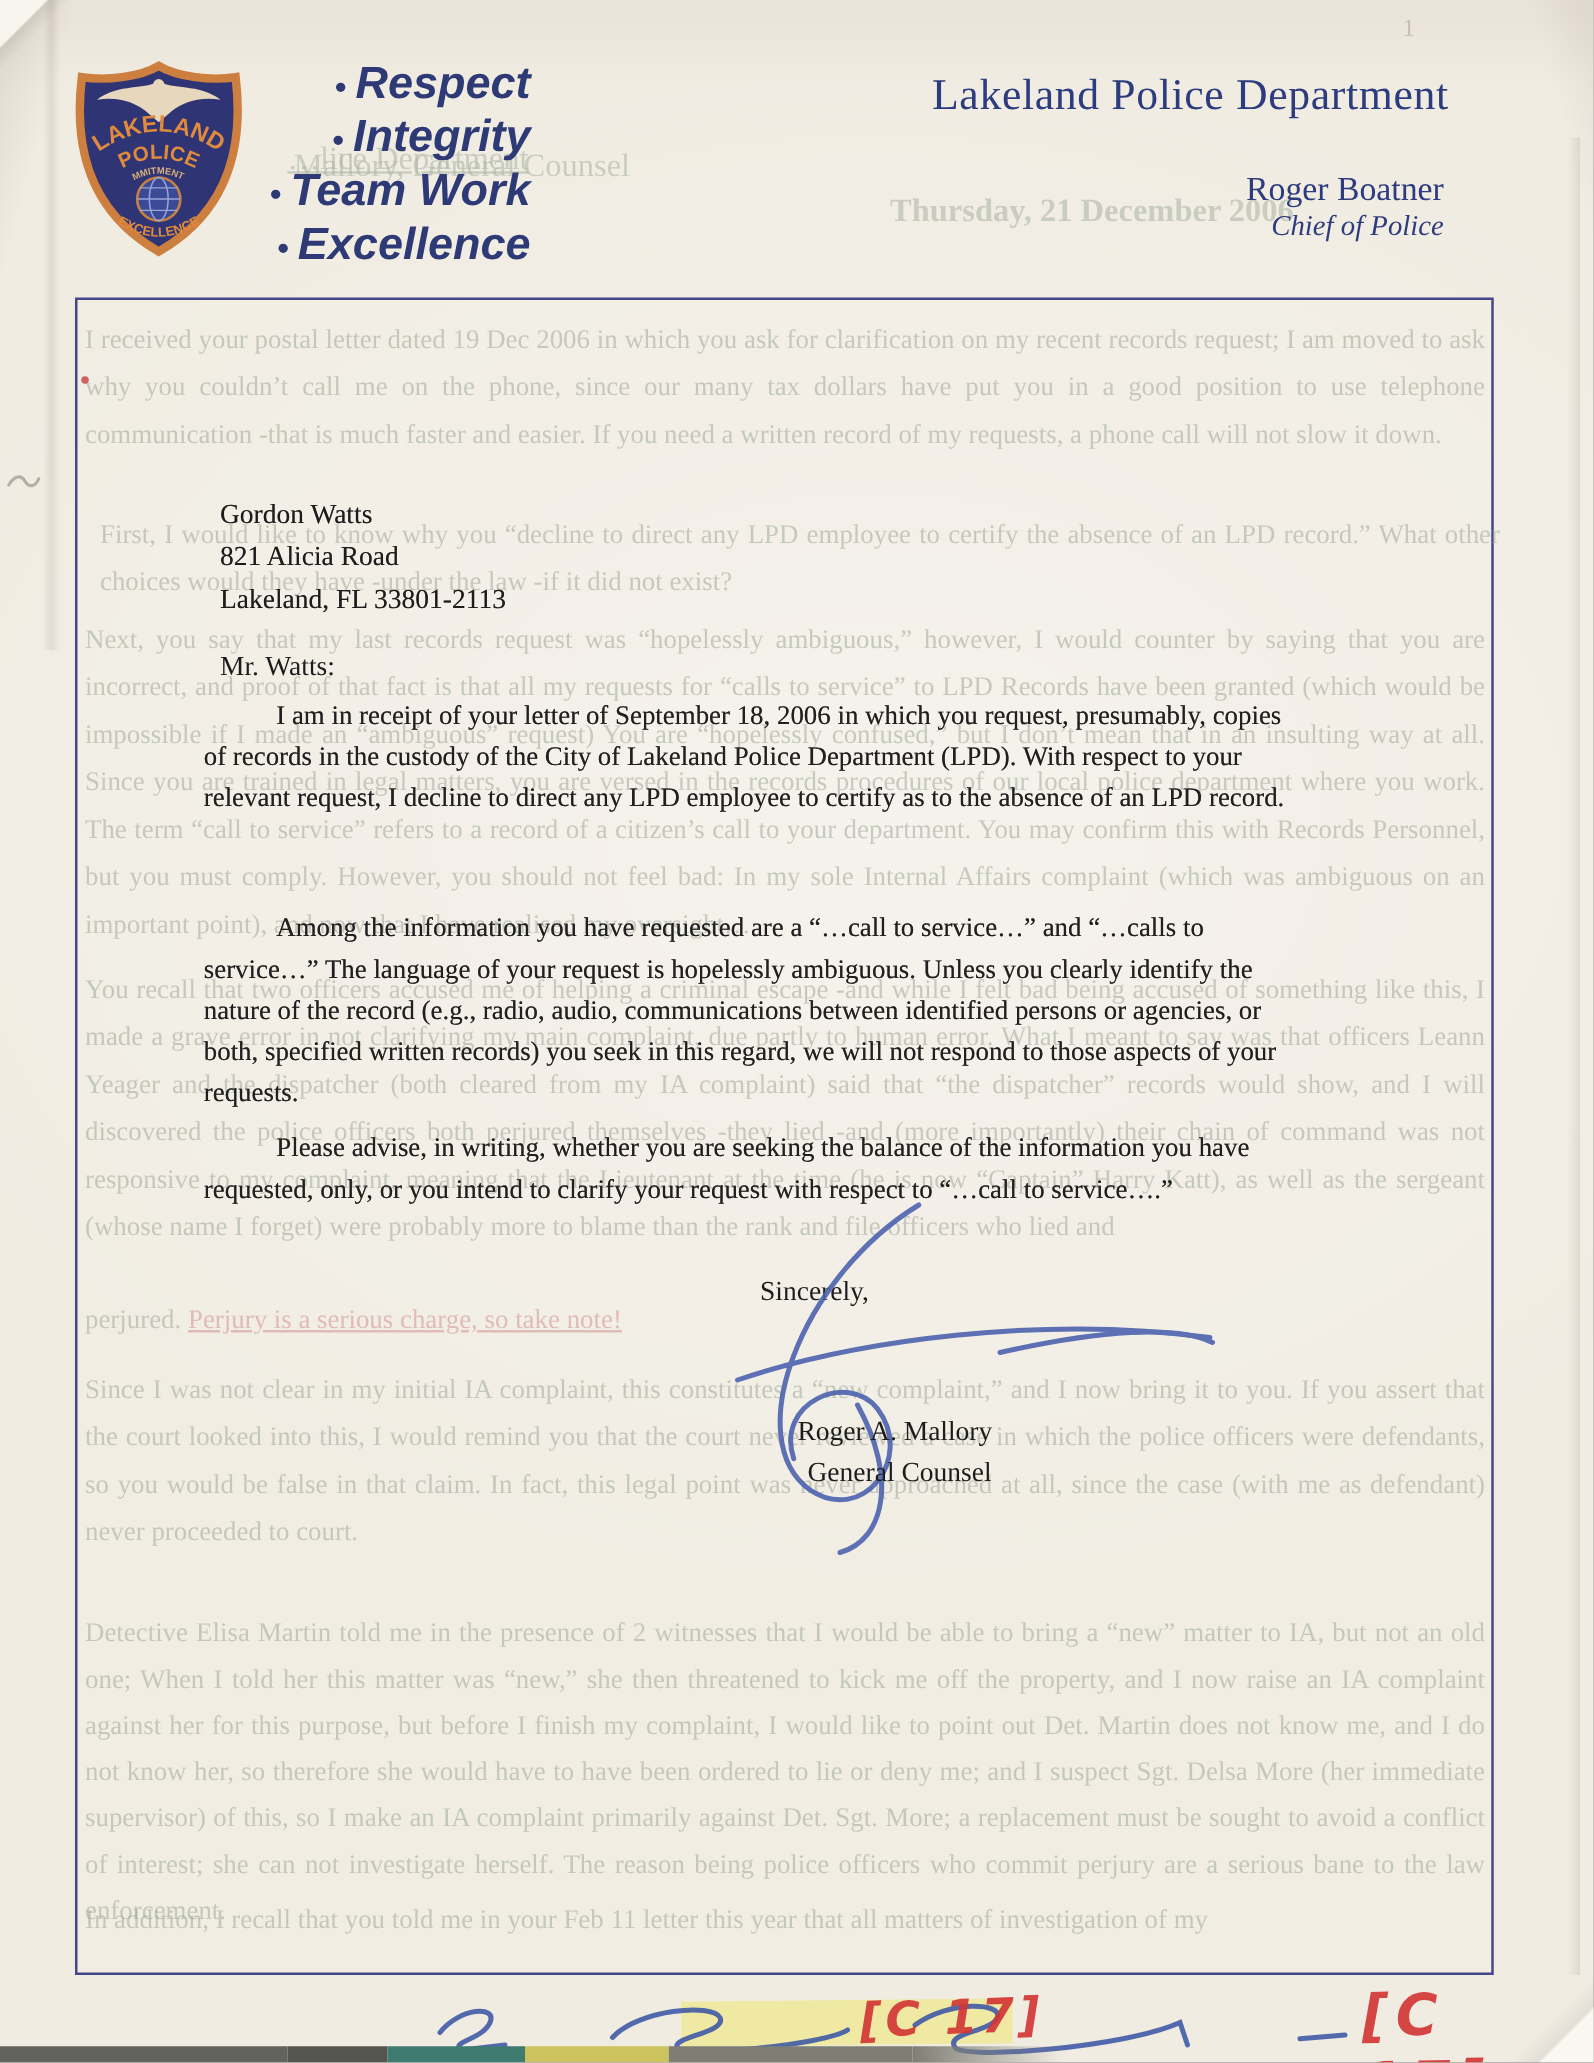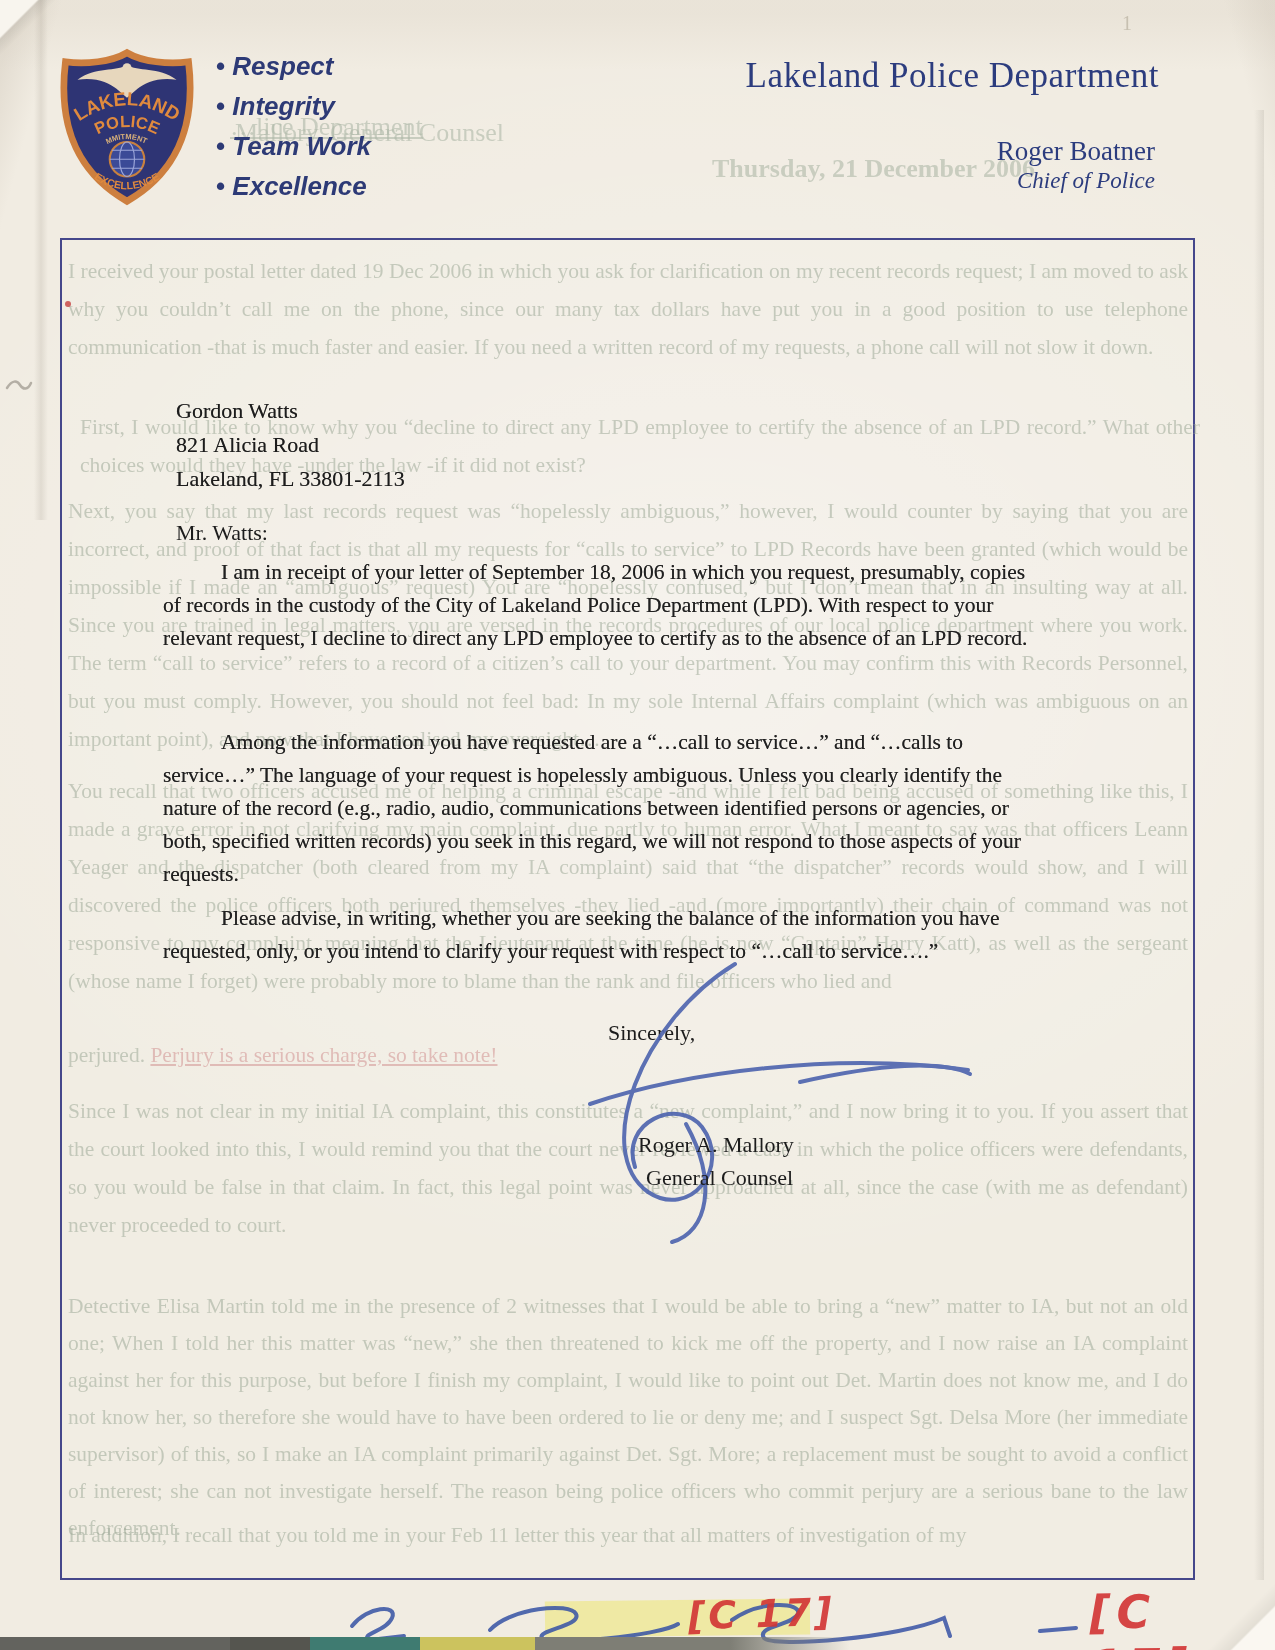--- a/index.html
+++ b/index.html
@@ -18,21 +18,21 @@
         background:linear-gradient(135deg,#f8f5ee 0 26px,rgba(0,0,0,.07) 28px,rgba(0,0,0,0) 40px);}
   .edge-right{position:absolute;left:1254px;top:110px;width:10px;height:1470px;
         background:linear-gradient(90deg,rgba(0,0,0,0),rgba(90,85,75,.12));}
   .fold-bottomright{position:absolute;left:1140px;top:1560px;width:135px;height:90px;
         background:linear-gradient(315deg,#faf7f1 0 30px,rgba(0,0,0,.06) 32px,rgba(0,0,0,0) 48px);}
 
   
   .badge{position:absolute;left:52px;top:48px;width:150px;height:158px;}
   .values-list{position:absolute;left:216px;top:46px;margin:0;padding:0;list-style:none;
         font-family:"Liberation Sans",sans-serif;font-weight:bold;font-style:italic;
-        font-size:26px;line-height:40px;color:#2d3a76;}
+        font-size:36px;line-height:40px;color:#2d3a76;text-align:right;}
   .values-list li::before{content:"• ";font-style:normal;font-size:26px;}
   .dept-title{position:absolute;right:116px;top:56px;font-size:35px;font-weight:normal;
         color:#2c3c7e;letter-spacing:.5px;}
   .chief-name{position:absolute;right:120px;top:136px;font-size:27px;color:#2c3c7e;}
   .chief-title{position:absolute;right:120px;top:168px;font-size:23px;font-style:italic;color:#2c3c7e;}
   .page-number{position:absolute;left:1122px;top:12px;font-size:20px;color:#c7c0b1;}
 
   
   .letter-box{position:absolute;left:60px;top:238px;width:1131px;height:1338px;
         border:2px solid #45478b;background:rgba(255,255,255,.06);}

